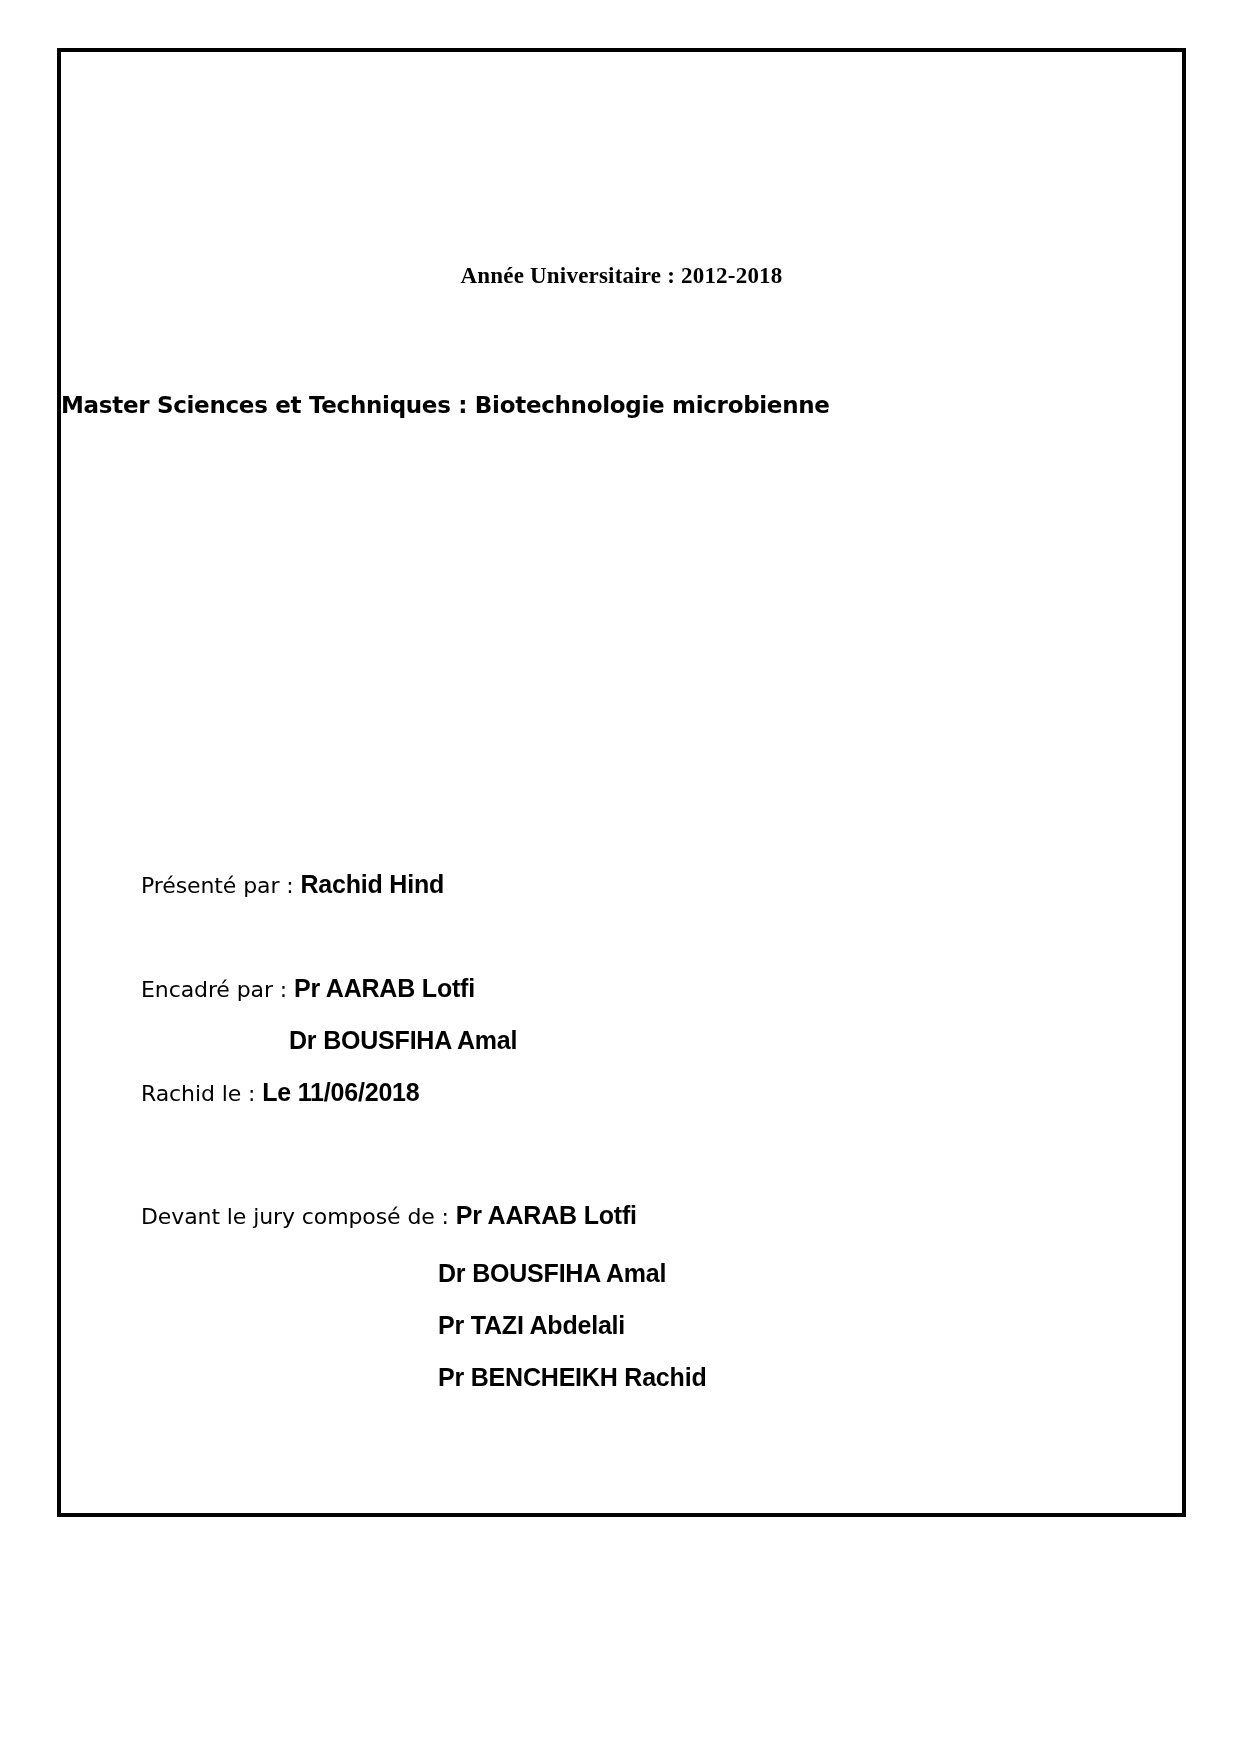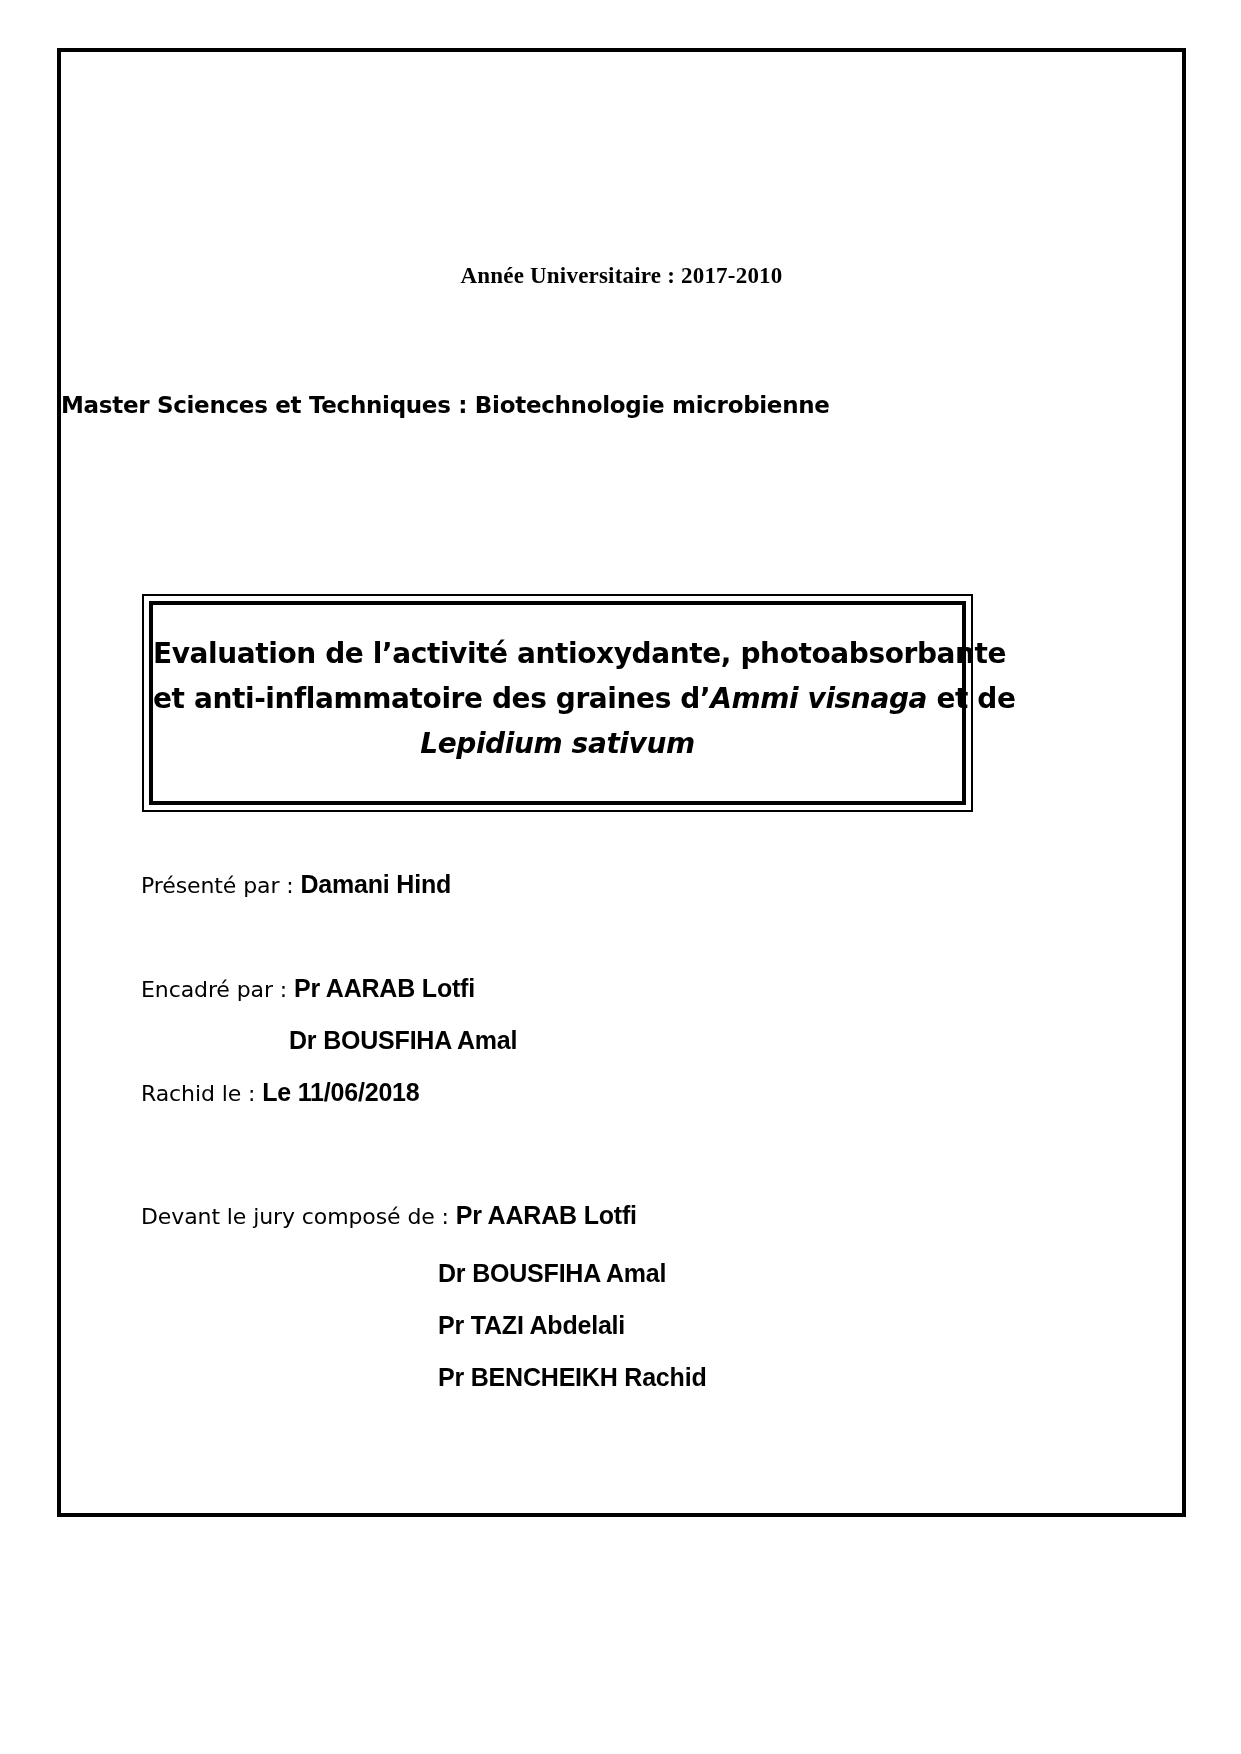--- a/index.html
+++ b/index.html
@@ -148,36 +148,29 @@
   .row-jury2      { position: absolute; left: 297px; top: 389px; }
   .row-jury3      { position: absolute; left: 297px; top: 441px; }
   .row-jury4      { position: absolute; left: 297px; top: 493px; }
 </style>
 </head>
 <body>
 
 <div class="page-frame">
   <div class="page-inner">
 
-    <div class="academic-year">Année Universitaire : 2017-2010</div>
+    <div class="academic-year">Année Universitaire : 2012-2018</div>
 
     <div class="program-line">Master Sciences et Techniques : Biotechnologie microbienne</div>
 
 
-    <div class="title-box-outer">
-      <div class="title-box-inner">
-        <div class="title-line">Evaluation de l’activité antioxydante, photoabsorbante</div>
-        <div class="title-line"><span>et anti-inflammatoire des graines d’</span><span class="sp-italic">Ammi visnaga</span><span> et de</span></div>
-        <div class="title-line"><span class="sp-italic">Lepidium sativum</span></div>
-      </div>
-    </div>
 
     <div class="info-block">
 
-      <div class="info-row row-presente"><span class="lbl">Présenté par : </span><span class="val">Damani Hind</span></div>
+      <div class="info-row row-presente"><span class="lbl">Présenté par : </span><span class="val">Rachid Hind</span></div>
 
       <div class="info-row row-encadre"><span class="lbl">Encadré par : </span><span class="val">Pr AARAB Lotfi</span></div>
 
       <div class="info-row row-encadre2"><span class="val">Dr BOUSFIHA Amal</span></div>
 
       <div class="info-row row-soutenu"><span class="lbl">Rachid le : </span><span class="val">Le 11/06/2018</span></div>
 
       <div class="info-row row-jury"><span class="lbl">Devant le jury composé de : </span><span class="val">Pr AARAB Lotfi</span></div>
 
       <div class="info-row row-jury2"><span class="val">Dr BOUSFIHA Amal</span></div>

